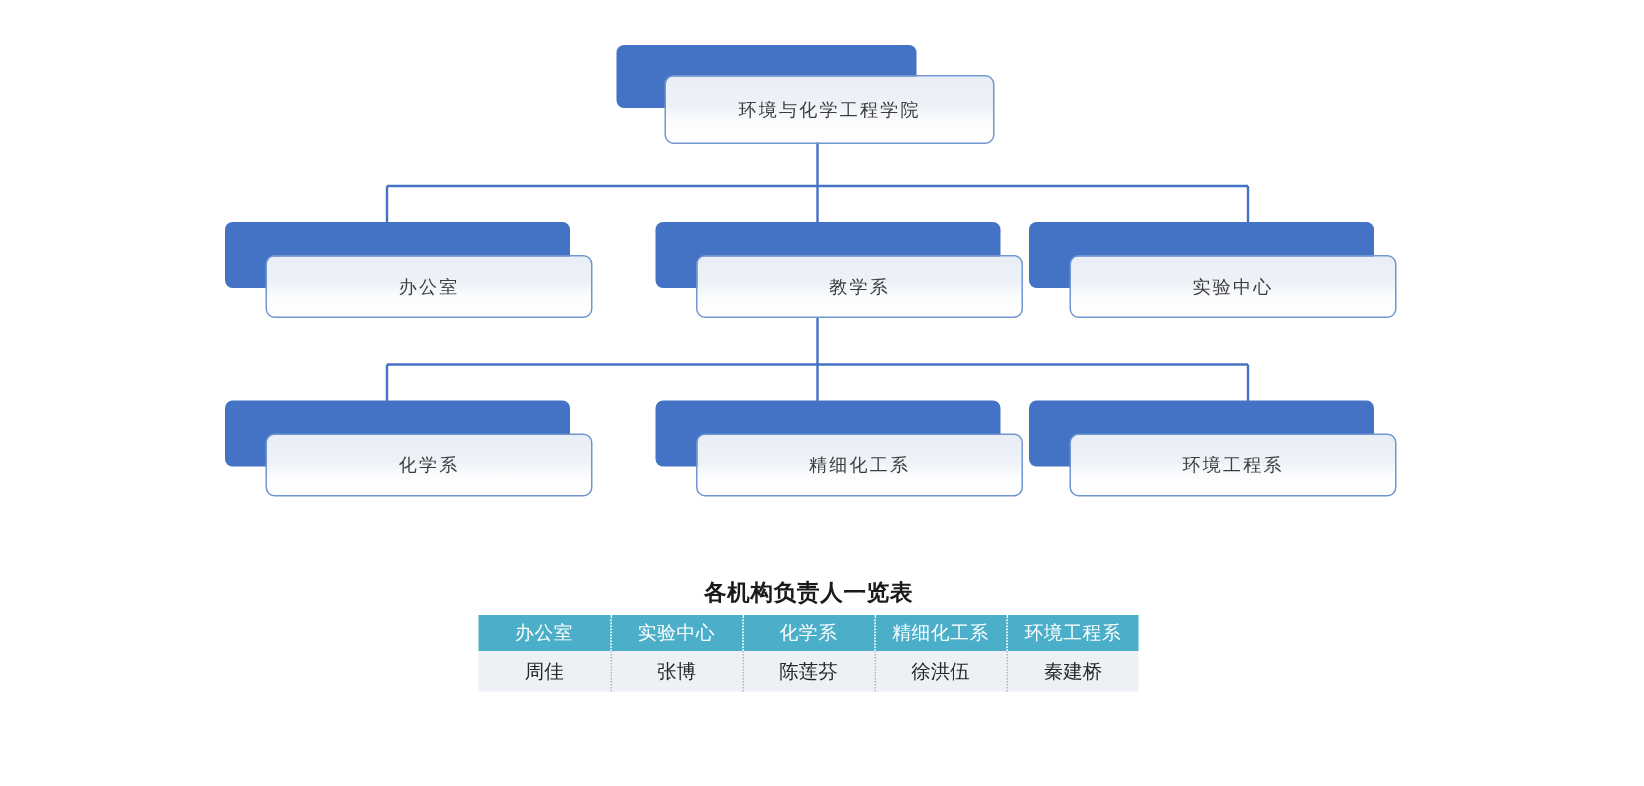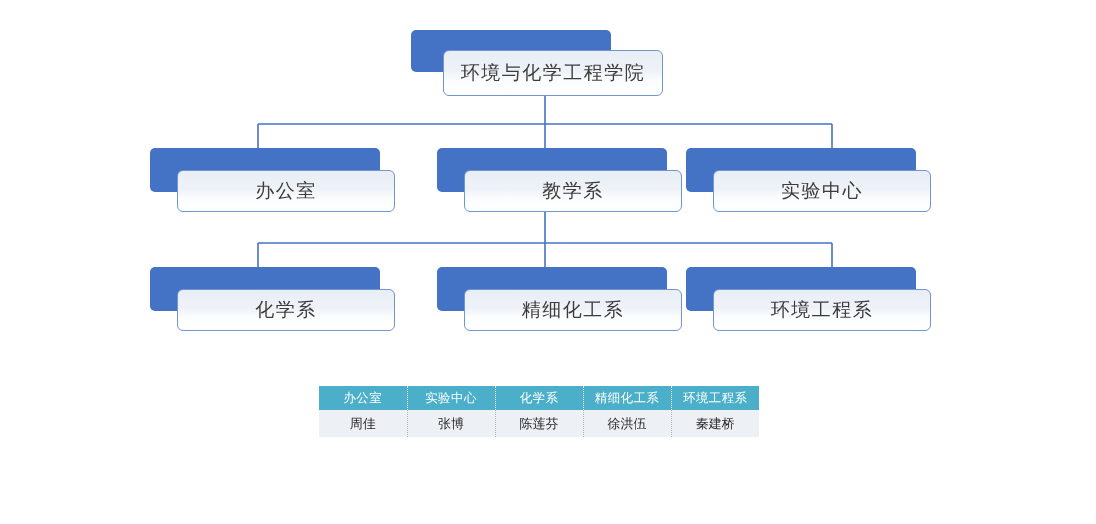--- a/index.html
+++ b/index.html
@@ -52,21 +52,21 @@
     height: 42px;
     border: 1px solid #7095D0;
     border-radius: 6px;
     background: linear-gradient(to bottom, #E9EEF6 0%, #EEF2F8 45%, #FCFDFE 70%, #FFFFFF 100%);
     display: flex;
     align-items: center;
     justify-content: center;
     box-sizing: border-box;
   }
   .node .card-label {
-    font-size: 19px;
+    font-size: 12px;
     color: #3C3C3C;
     letter-spacing: 1.5px;
     white-space: nowrap;
     font-family: Liberation Sans, sans-serif;
   }
 
   
   .node.root .plate { width: 200px; height: 42px; }
   .node.root .card  { left: 32px; top: 20px; width: 220px; height: 46px; }
 
@@ -179,20 +179,21 @@
   <div class="node" style="left:686px; top:267px;">
     <div class="plate"></div>
     <div class="card">
       <span class="card-label">环境工程系</span>
     </div>
   </div>
 
 </div>
 
 <div id="table-block">
+  <div id="table-title">各机构负责人一览表</div>
   <table class="leaders">
     <thead>
       <tr>
         <th>办公室</th>
         <th>实验中心</th>
         <th>化学系</th>
         <th>精细化工系</th>
         <th>环境工程系</th>
       </tr>
     </thead>

